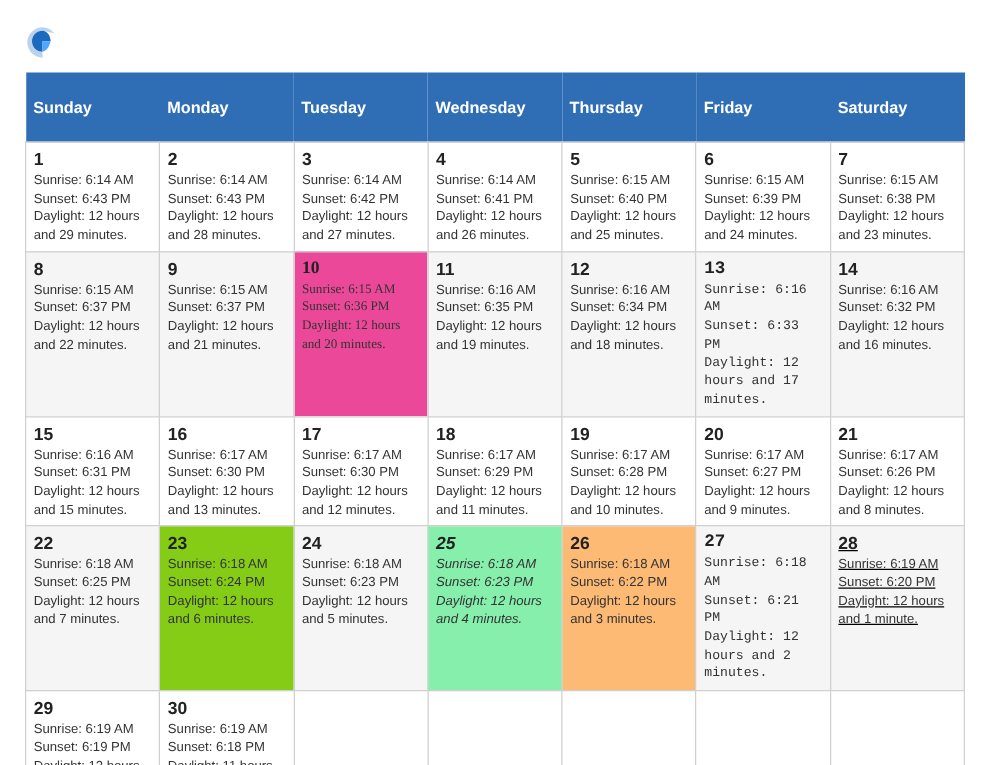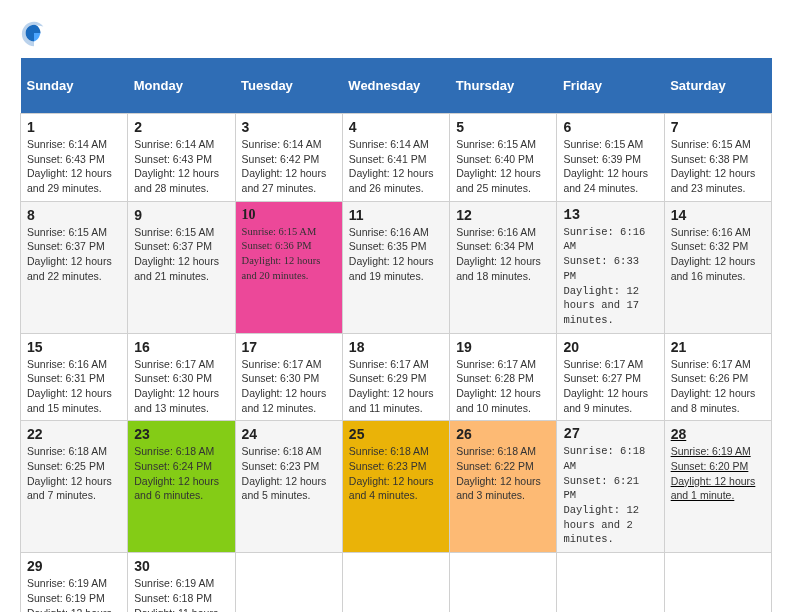--- a/index.html
+++ b/index.html
@@ -227,21 +227,21 @@
         <span class="day-info">Sunrise: 6:18 AM<br>Sunset: 6:25 PM<br>Daylight: 12 hours and 7 minutes.</span>
       </td>
         <td style="background: #84cc16;">
         <span class="day-number">23</span>
         <span class="day-info">Sunrise: 6:18 AM<br>Sunset: 6:24 PM<br>Daylight: 12 hours and 6 minutes.</span>
       </td>
         <td style="background: rgb(245, 245, 245);">
         <span class="day-number">24</span>
         <span class="day-info">Sunrise: 6:18 AM<br>Sunset: 6:23 PM<br>Daylight: 12 hours and 5 minutes.</span>
       </td>
-        <td style="background: #eab308;">
+        <td style="background: #86efac; font-style: italic;">
         <span class="day-number">25</span>
         <span class="day-info">Sunrise: 6:18 AM<br>Sunset: 6:23 PM<br>Daylight: 12 hours and 4 minutes.</span>
       </td>
         <td style="background: #fdba74;">
         <span class="day-number">26</span>
         <span class="day-info">Sunrise: 6:18 AM<br>Sunset: 6:22 PM<br>Daylight: 12 hours and 3 minutes.</span>
       </td>
         <td style="background: rgb(245, 245, 245); font-family: Liberation Mono, monospace;">
         <span class="day-number">27</span>
         <span class="day-info">Sunrise: 6:18 AM<br>Sunset: 6:21 PM<br>Daylight: 12 hours and 2 minutes.</span>

